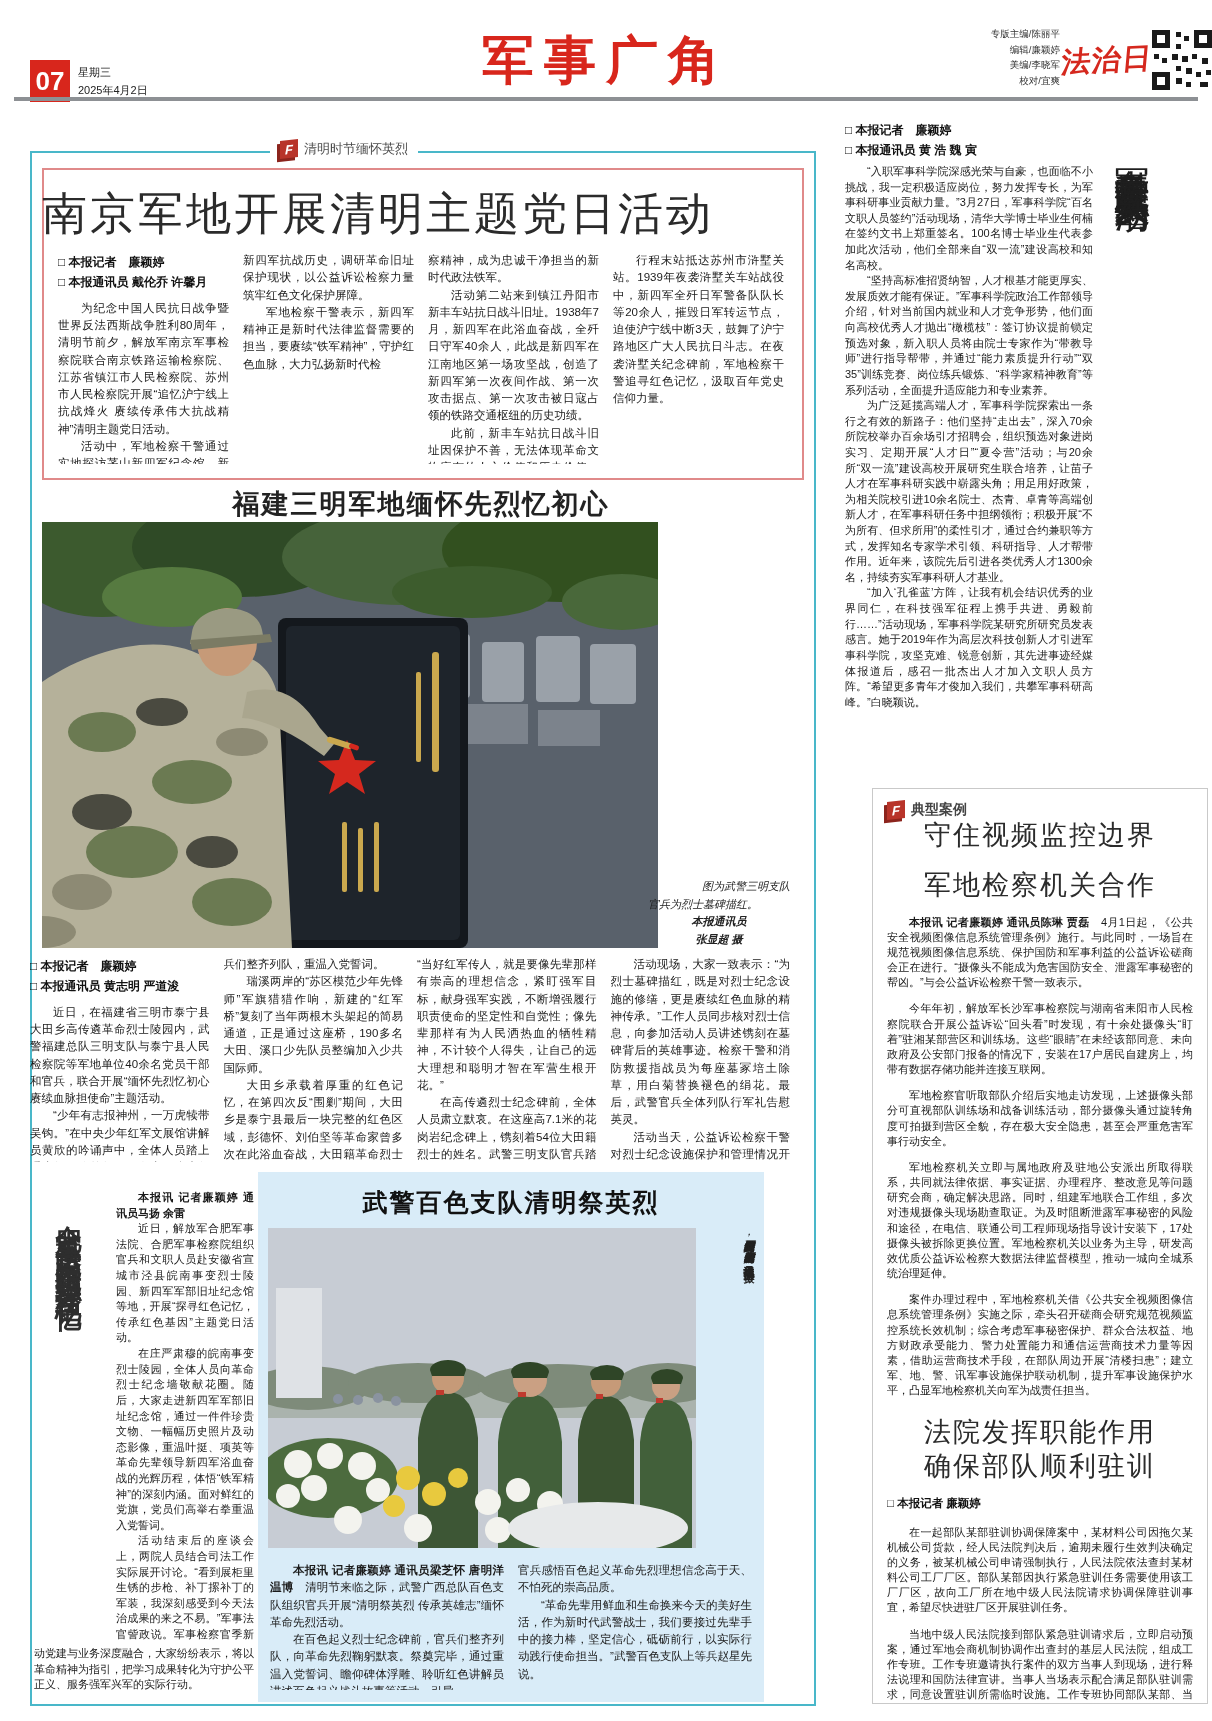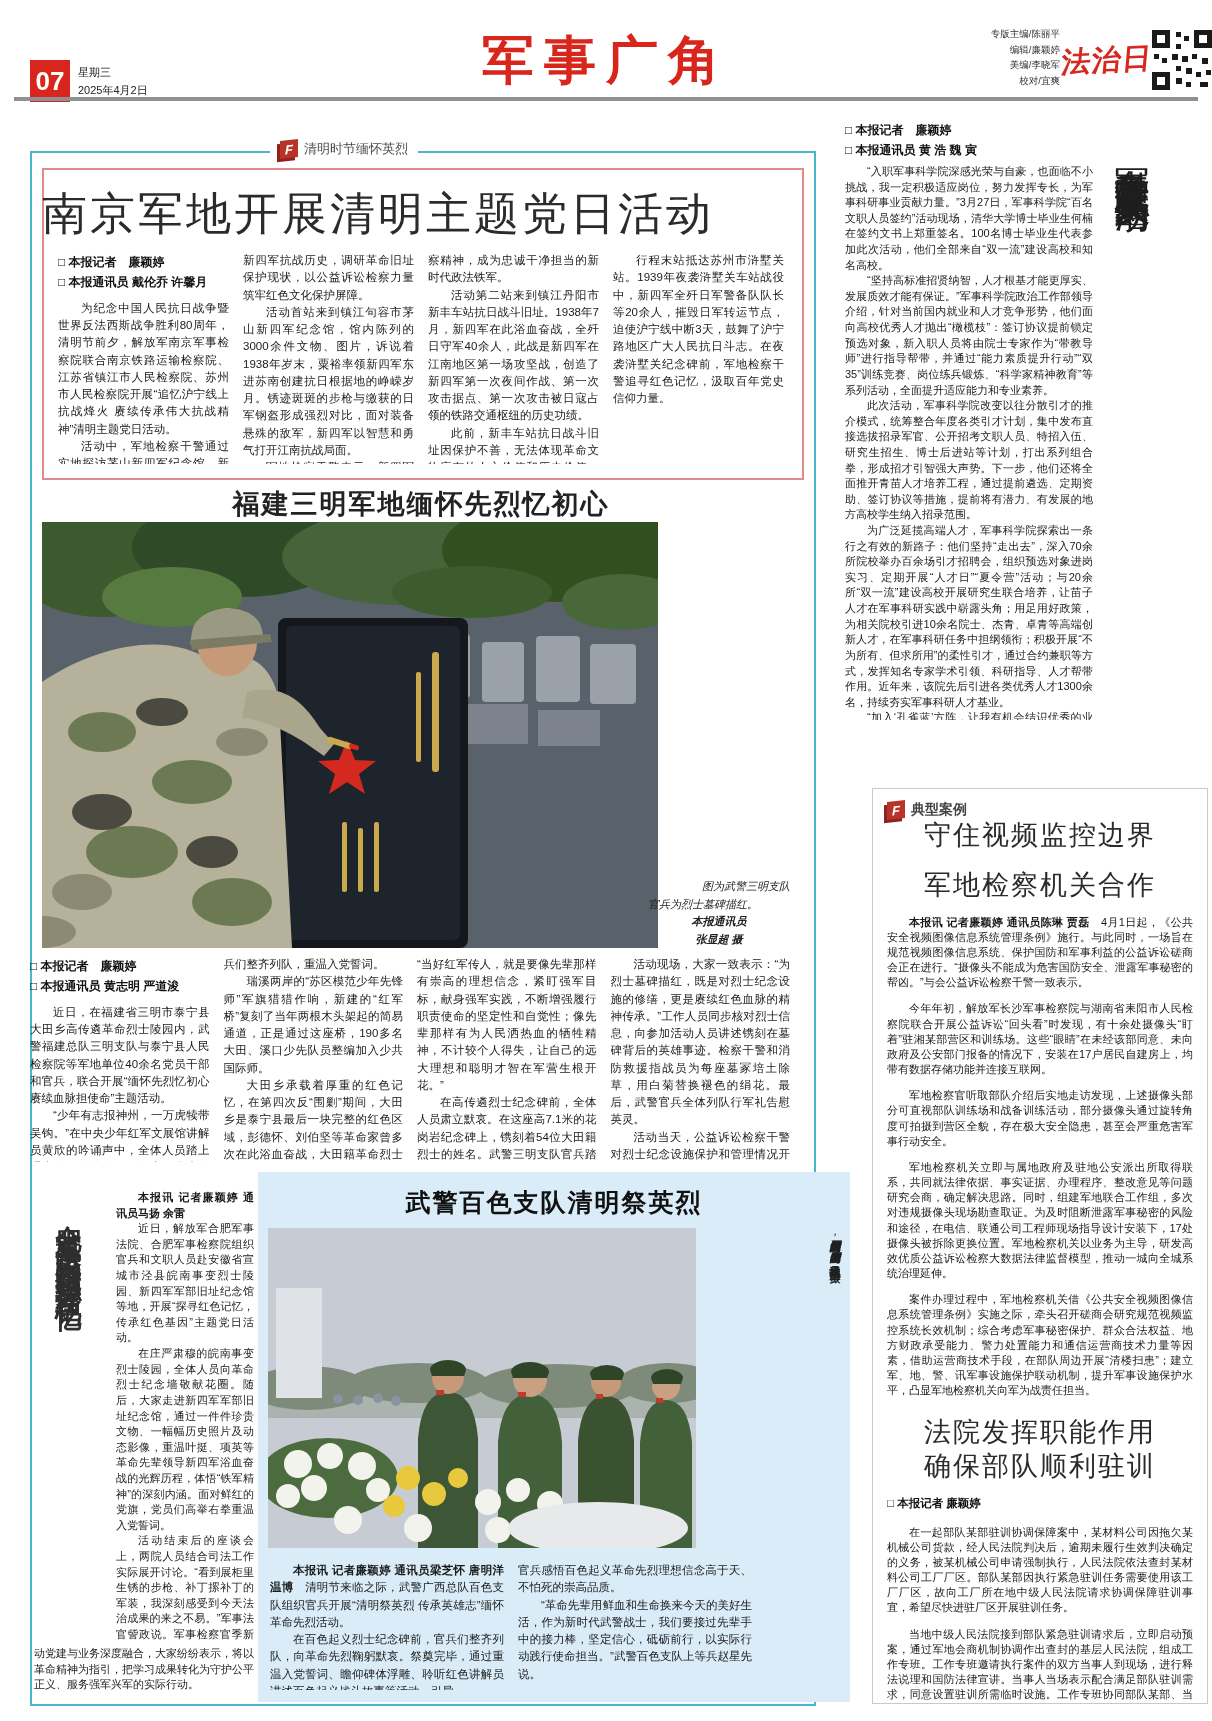--- a/index.html
+++ b/index.html
@@ -35,21 +35,21 @@
   .p{text-indent:2em;}
   .cont{text-indent:0;}
   .b{font-weight:bold;}
   
   .ph{display:block;}
   .cap{font-size:11px;font-style:italic;line-height:1.6;color:#222;}
   .vtext{writing-mode:vertical-rl;}
   
   .vhead{writing-mode:vertical-rl;font-weight:700;color:#2e2e2e;}
   
-  .bluebox{left:258px;top:1172px;width:592px;height:530px;background:#d9ecf8;}
+  .bluebox{left:258px;top:1172px;width:506px;height:530px;background:#d9ecf8;}
   
   .graybox{left:872px;top:788px;width:336px;height:916px;border:1px solid #c9c9c9;background:#fff;
            padding:12px 14px;box-sizing:border-box;overflow:hidden;}
   .graybox .hl2{text-align:center;font-size:27px;font-weight:500;color:#2b2b2b;line-height:1.25;letter-spacing:2px;}
   .small-txt{font-size:11px;line-height:1.38;text-align:justify;}
 </style>
 </head>
 <body>
 
 <div class="page">
@@ -110,21 +110,20 @@
     <div class="col">
       <div class="byline">
         <div>□ 本报记者　廉颖婷</div>
         <div>□ 本报通讯员 戴伦乔 许馨月</div>
       </div>
       <p class="p">为纪念中国人民抗日战争暨世界反法西斯战争胜利80周年，清明节前夕，解放军南京军事检察院联合南京铁路运输检察院、江苏省镇江市人民检察院、苏州市人民检察院开展“追忆沪宁线上抗战烽火 赓续传承伟大抗战精神”清明主题党日活动。</p>
       <p class="p">活动中，军地检察干警通过实地探访茅山新四军纪念馆、新丰车站抗日战斗旧址、夜袭浒墅关纪念碑等红色地标，重温</p>
     </div>
     <div class="col">
       <p class="cont">新四军抗战历史，调研革命旧址保护现状，以公益诉讼检察力量筑牢红色文化保护屏障。</p>
-      <p class="p">活动首站来到镇江句容市茅山新四军纪念馆，馆内陈列的3000余件文物、图片，诉说着1938年岁末，粟裕率领新四军东进苏南创建抗日根据地的峥嵘岁月。锈迹斑斑的步枪与缴获的日军钢盔形成强烈对比，面对装备悬殊的敌军，新四军以智慧和勇气打开江南抗战局面。</p>
       <p class="p">军地检察干警表示，新四军精神正是新时代法律监督需要的担当，要赓续“铁军精神”，守护红色血脉，大力弘扬新时代检</p>
     </div>
     <div class="col">
       <p class="cont">察精神，成为忠诚干净担当的新时代政法铁军。</p>
       <p class="p">活动第二站来到镇江丹阳市新丰车站抗日战斗旧址。1938年7月，新四军在此浴血奋战，全歼日守军40余人，此战是新四军在江南地区第一场攻坚战，创造了新四军第一次夜间作战、第一次攻击据点、第一次攻击被日寇占领的铁路交通枢纽的历史功绩。</p>
       <p class="p">此前，新丰车站抗日战斗旧址因保护不善，无法体现革命文物应有的人文价值和历史价值。南京军事检察院联合丹阳市人民检察院、南京铁路运输检察院向主管</p>
     </div>
     <div class="col">
       <p class="p">行程末站抵达苏州市浒墅关站。1939年夜袭浒墅关车站战役中，新四军全歼日军警备队队长等20余人，摧毁日军转运节点，迫使沪宁线中断3天，鼓舞了沪宁路地区广大人民抗日斗志。在夜袭浒墅关纪念碑前，军地检察干警追寻红色记忆，汲取百年党史信仰力量。</p>
     </div>
@@ -326,21 +325,20 @@
     </div>
   </div>
 
   <div class="abs byline" style="left:845px;top:120px;width:250px;">
     <div>□ 本报记者　廉颖婷</div>
     <div>□ 本报通讯员 黄 浩 魏 寅</div>
   </div>
   <div class="abs txt" style="left:845px;top:164px;width:248px;height:556px;overflow:hidden;font-size:11px;line-height:1.42;text-align:justify;">
     <p class="p">“入职军事科学院深感光荣与自豪，也面临不小挑战，我一定积极适应岗位，努力发挥专长，为军事科研事业贡献力量。”3月27日，军事科学院“百名文职人员签约”活动现场，清华大学博士毕业生何楠在签约文书上郑重签名。100名博士毕业生代表参加此次活动，他们全部来自“双一流”建设高校和知名高校。</p>
     <p class="p">“坚持高标准招贤纳智，人才根基才能更厚实、发展质效才能有保证。”军事科学院政治工作部领导介绍，针对当前国内就业和人才竞争形势，他们面向高校优秀人才抛出“橄榄枝”：签订协议提前锁定预选对象，新入职人员将由院士专家作为“带教导师”进行指导帮带，并通过“能力素质提升行动”“双35”训练竞赛、岗位练兵锻炼、“科学家精神教育”等系列活动，全面提升适应能力和专业素养。</p>
-    <p class="p">此次活动，军事科学院改变以往分散引才的推介模式，统筹整合年度各类引才计划，集中发布直接选拔招录军官、公开招考文职人员、特招入伍、研究生招生、博士后进站等计划，打出系列组合拳，形成招才引智强大声势。下一步，他们还将全面推开青苗人才培养工程，通过提前遴选、定期资助、签订协议等措施，提前将有潜力、有发展的地方高校学生纳入招录范围。</p>
     <p class="p">为广泛延揽高端人才，军事科学院探索出一条行之有效的新路子：他们坚持“走出去”，深入70余所院校举办百余场引才招聘会，组织预选对象进岗实习、定期开展“人才日”“夏令营”活动；与20余所“双一流”建设高校开展研究生联合培养，让苗子人才在军事科研实践中崭露头角；用足用好政策，为相关院校引进10余名院士、杰青、卓青等高端创新人才，在军事科研任务中担纲领衔；积极开展“不为所有、但求所用”的柔性引才，通过合约兼职等方式，发挥知名专家学术引领、科研指导、人才帮带作用。近年来，该院先后引进各类优秀人才1300余名，持续夯实军事科研人才基业。</p>
     <p class="p">“加入‘孔雀蓝’方阵，让我有机会结识优秀的业界同仁，在科技强军征程上携手共进、勇毅前行……”活动现场，军事科学院某研究所研究员发表感言。她于2019年作为高层次科技创新人才引进军事科学院，攻坚克难、锐意创新，其先进事迹经媒体报道后，感召一批杰出人才加入文职人员方阵。“希望更多青年才俊加入我们，共攀军事科研高峰。”白晓颖说。</p>
   </div>
   <div class="abs vhead" style="left:1108px;top:140px;height:630px;font-size:35px;font-weight:500;letter-spacing:2px;color:#1e1e1e;">军事科学院开展百名文职人员签约活动</div>
 
   <div class="abs graybox">
     <div style="display:flex;align-items:center;gap:6px;font-size:14px;font-weight:bold;color:#444;">
       <span class="cube">F</span>
       <span>典型案例</span>
     </div>

